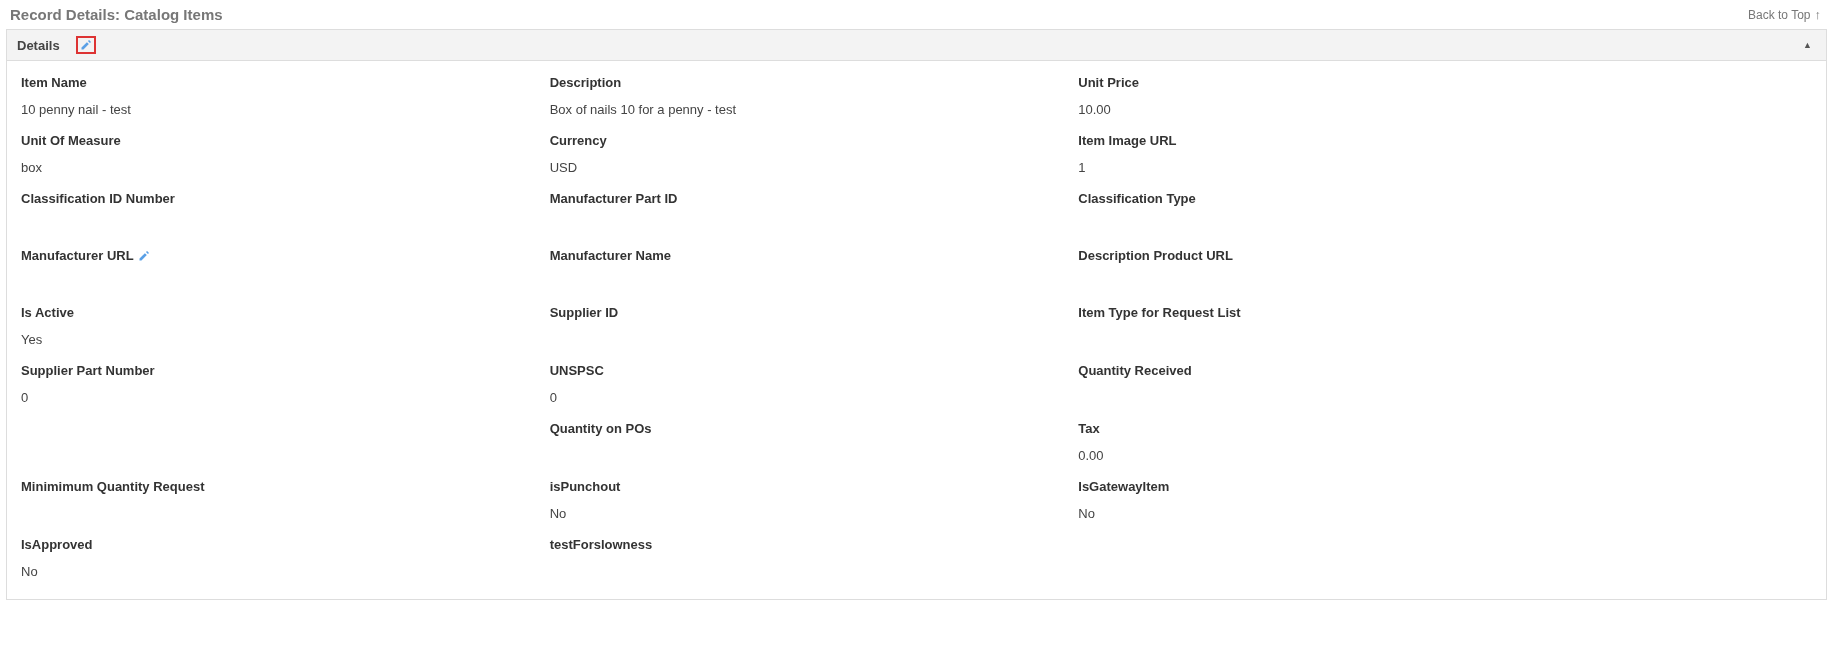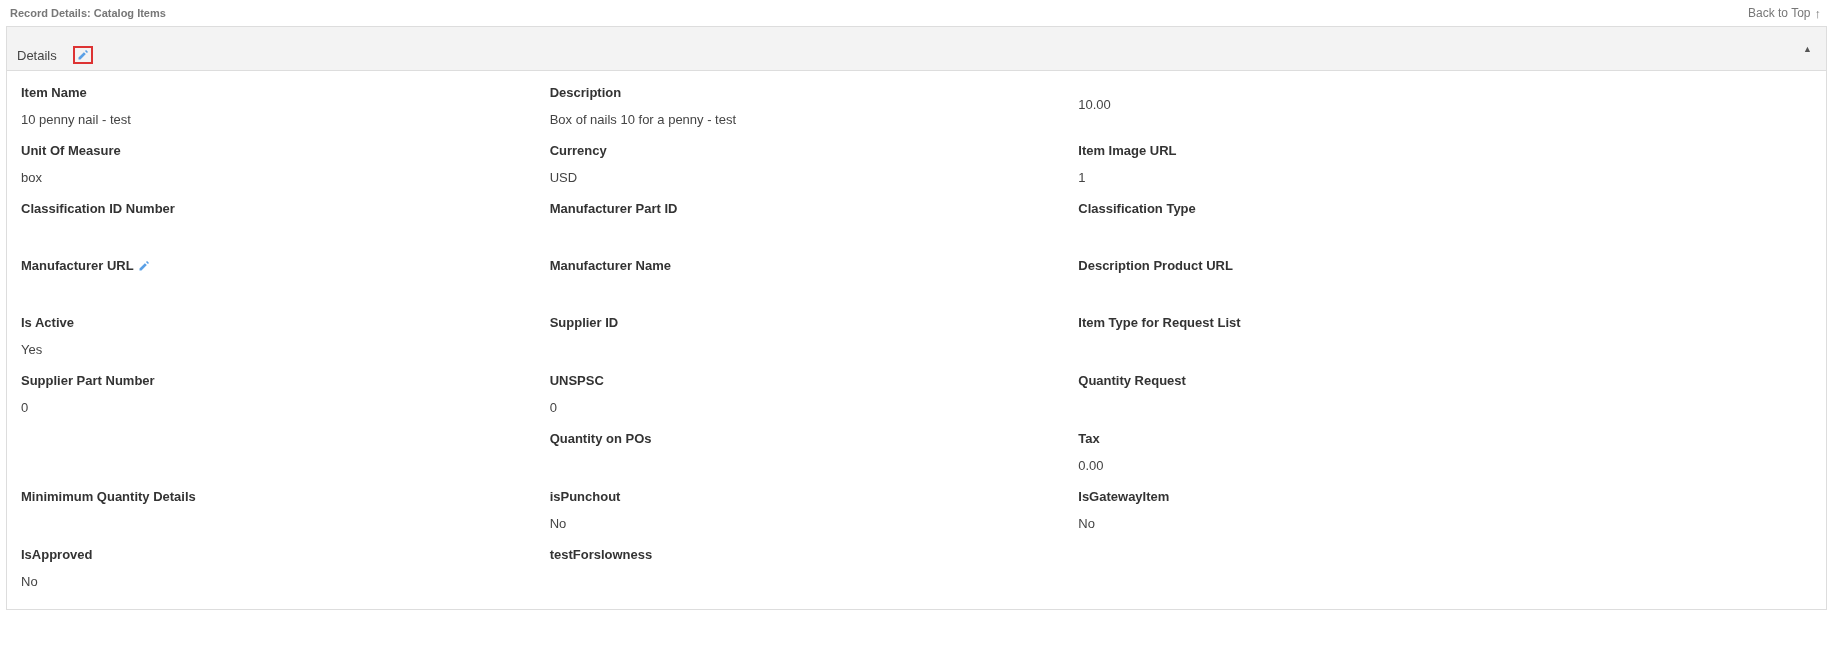--- a/index.html
+++ b/index.html
@@ -13,21 +13,21 @@
   }
   .topbar {
     display: flex;
     justify-content: space-between;
     align-items: center;
     padding: 6px 12px 6px 10px;
   }
   .page-title {
     font-weight: bold;
     color: #777;
-    font-size: 11px;
+    font-size: 15px;
   }
   .back-to-top {
     color: #777;
     font-size: 12px;
     cursor: pointer;
     display: flex;
     align-items: center;
     gap: 4px;
     margin-left: 26px;
   }
@@ -44,23 +44,22 @@
     border-bottom: 1px solid #ddd;
     padding: 6px 10px;
     display: flex;
     justify-content: space-between;
     align-items: center;
   }
   .section-title-wrap {
     display: flex;
     align-items: center;
     gap: 16px;
-    font-weight: normal;
+    font-weight: bold;
     color: #444;
-    margin-top: 13px;
   }
   .edit-box {
     border: 2px solid #d33;
     padding: 0 2px;
     display: inline-flex;
     align-items: center;
     justify-content: center;
     height: 18px;
   }
   .edit-box svg { display:block; }
@@ -127,20 +126,21 @@
 
     <div class="field">
       <div class="label">Item Name</div>
       <div class="value">10 penny nail - test</div>
     </div>
     <div class="field">
       <div class="label">Description</div>
       <div class="value">Box of nails 10 for a penny - test</div>
     </div>
     <div class="field">
+      <div class="label">Unit Price</div>
       <div class="value">10.00</div>
     </div>
     <div></div>
 
     <div class="field">
       <div class="label">Unit Of Measure</div>
       <div class="value">box</div>
     </div>
     <div class="field">
       <div class="label">Currency</div>
@@ -205,40 +205,40 @@
 
     <div class="field">
       <div class="label">Supplier Part Number</div>
       <div class="value">0</div>
     </div>
     <div class="field">
       <div class="label">UNSPSC</div>
       <div class="value">0</div>
     </div>
     <div class="field">
-      <div class="label">Quantity Request</div>
+      <div class="label">Quantity Received</div>
       <div class="value"></div>
     </div>
     <div></div>
 
     <div class="field">
       <div class="value"></div>
     </div>
     <div class="field">
       <div class="label">Quantity on POs</div>
       <div class="value"></div>
     </div>
     <div class="field">
       <div class="label">Tax</div>
       <div class="value">0.00</div>
     </div>
     <div></div>
 
     <div class="field">
-      <div class="label">Minimimum Quantity Details</div>
+      <div class="label">Minimimum Quantity Request</div>
       <div class="value"></div>
     </div>
     <div class="field">
       <div class="label">isPunchout</div>
       <div class="value">No</div>
     </div>
     <div class="field">
       <div class="label">IsGatewayItem</div>
       <div class="value">No</div>
     </div>

